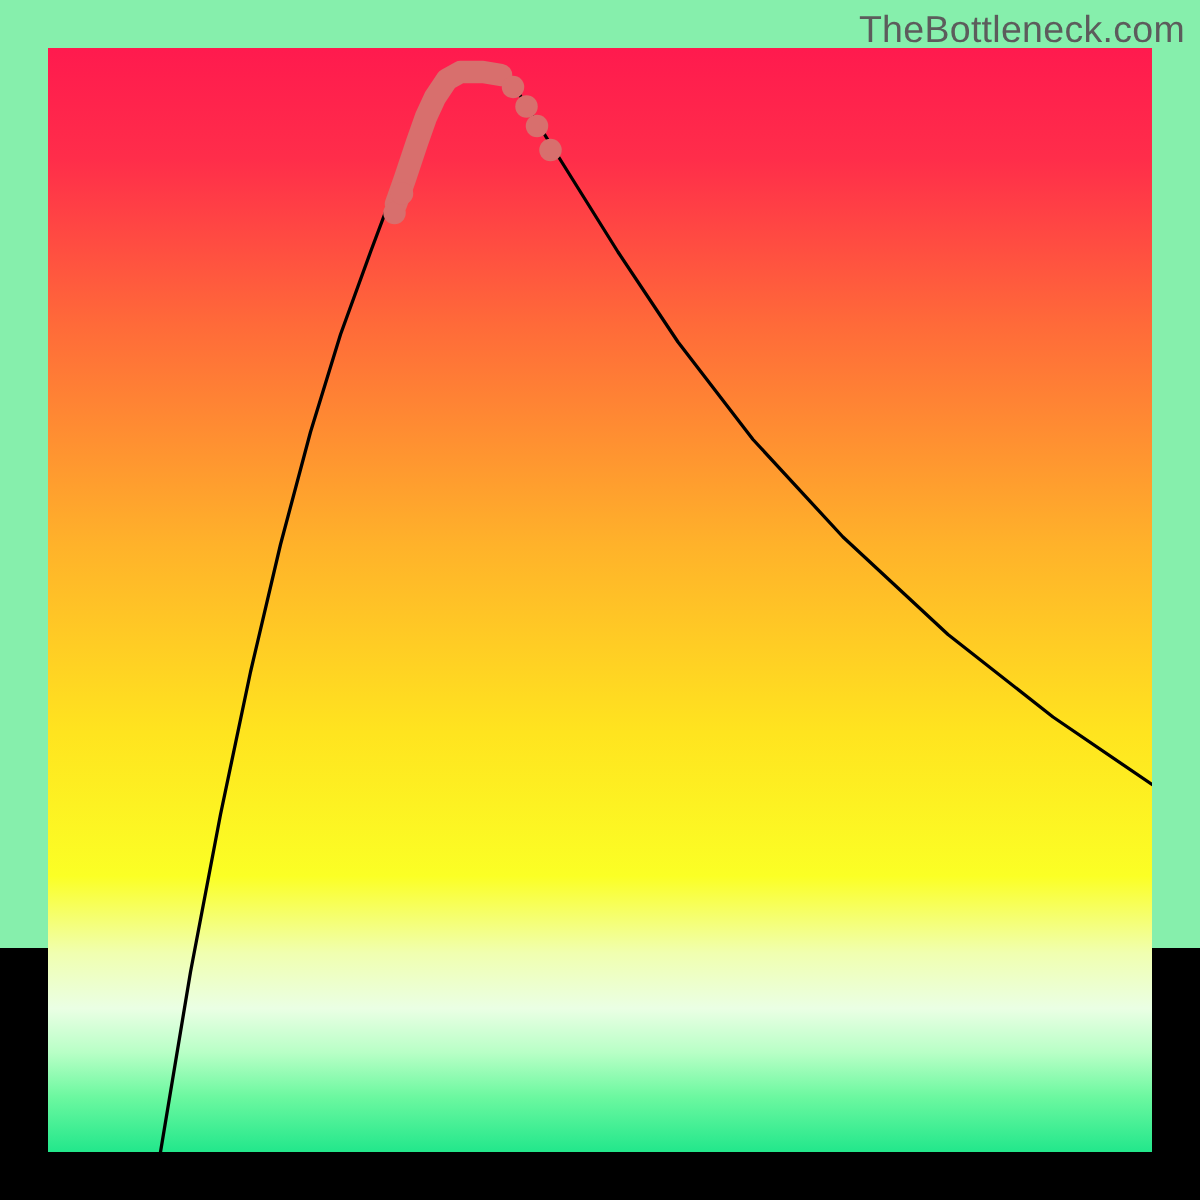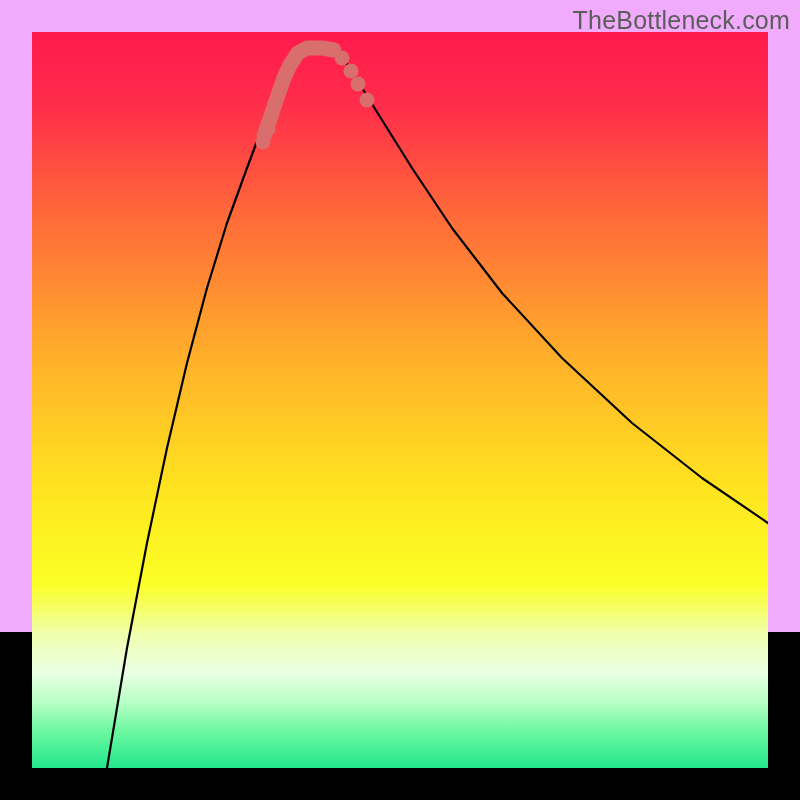--- a/index.html
+++ b/index.html
@@ -10,21 +10,21 @@
     background: #000;
     font-family: Arial, Helvetica, sans-serif;
     overflow: hidden;
   }
   .frame {
     position: absolute;
     left: 0;
     top: 0;
     width: 800px;
     height: 632px;
-    background: #f0abfc;
+    background: #86efac;
   }
   .plot-area {
     position: absolute;
     left: 32px;
     top: 32px;
     width: 736px;
     height: 736px;
     overflow: hidden;
   }
   .watermark {

